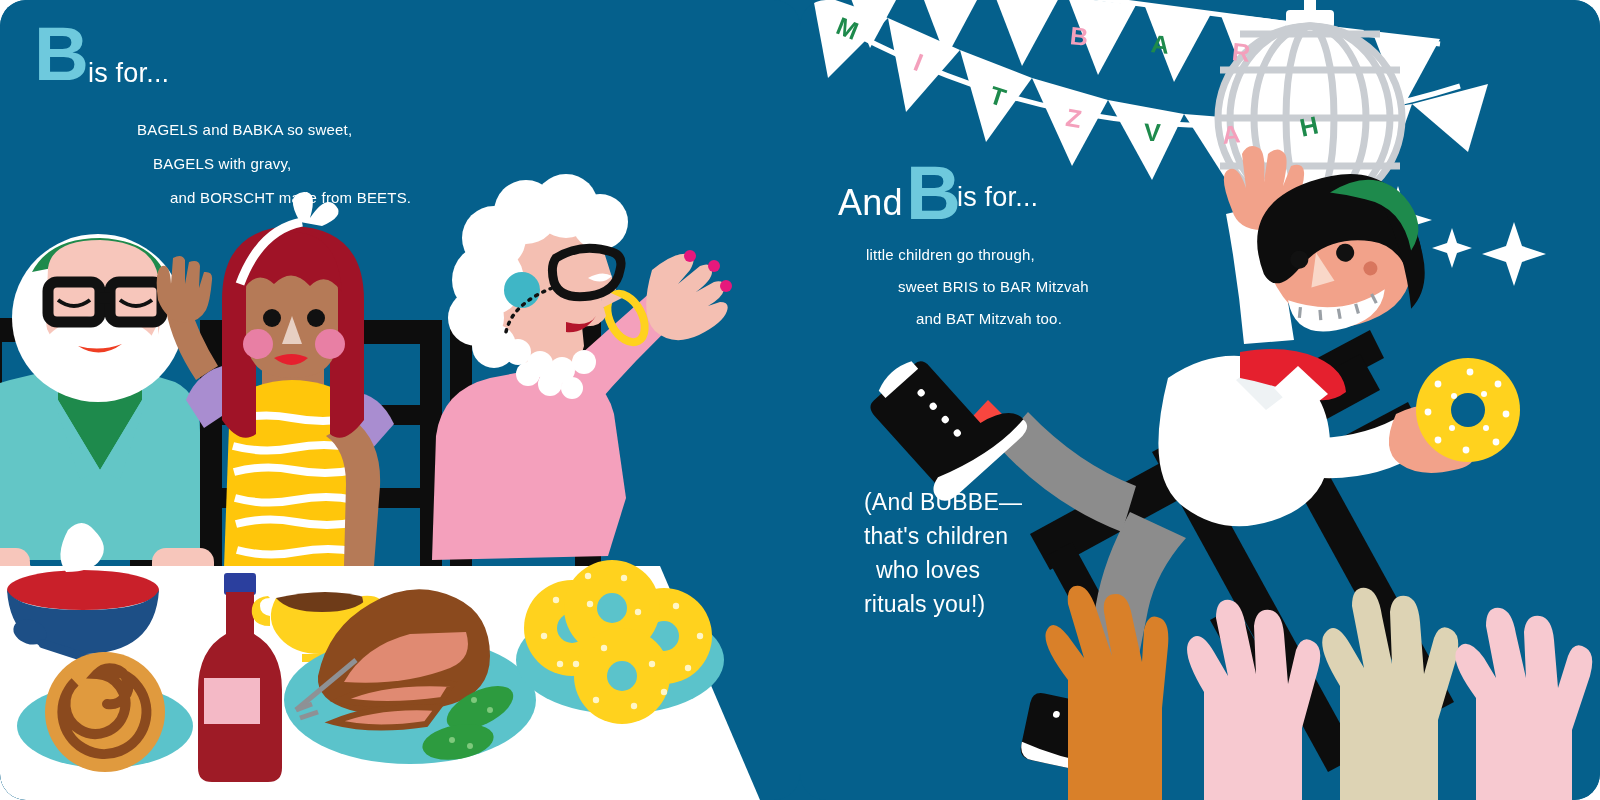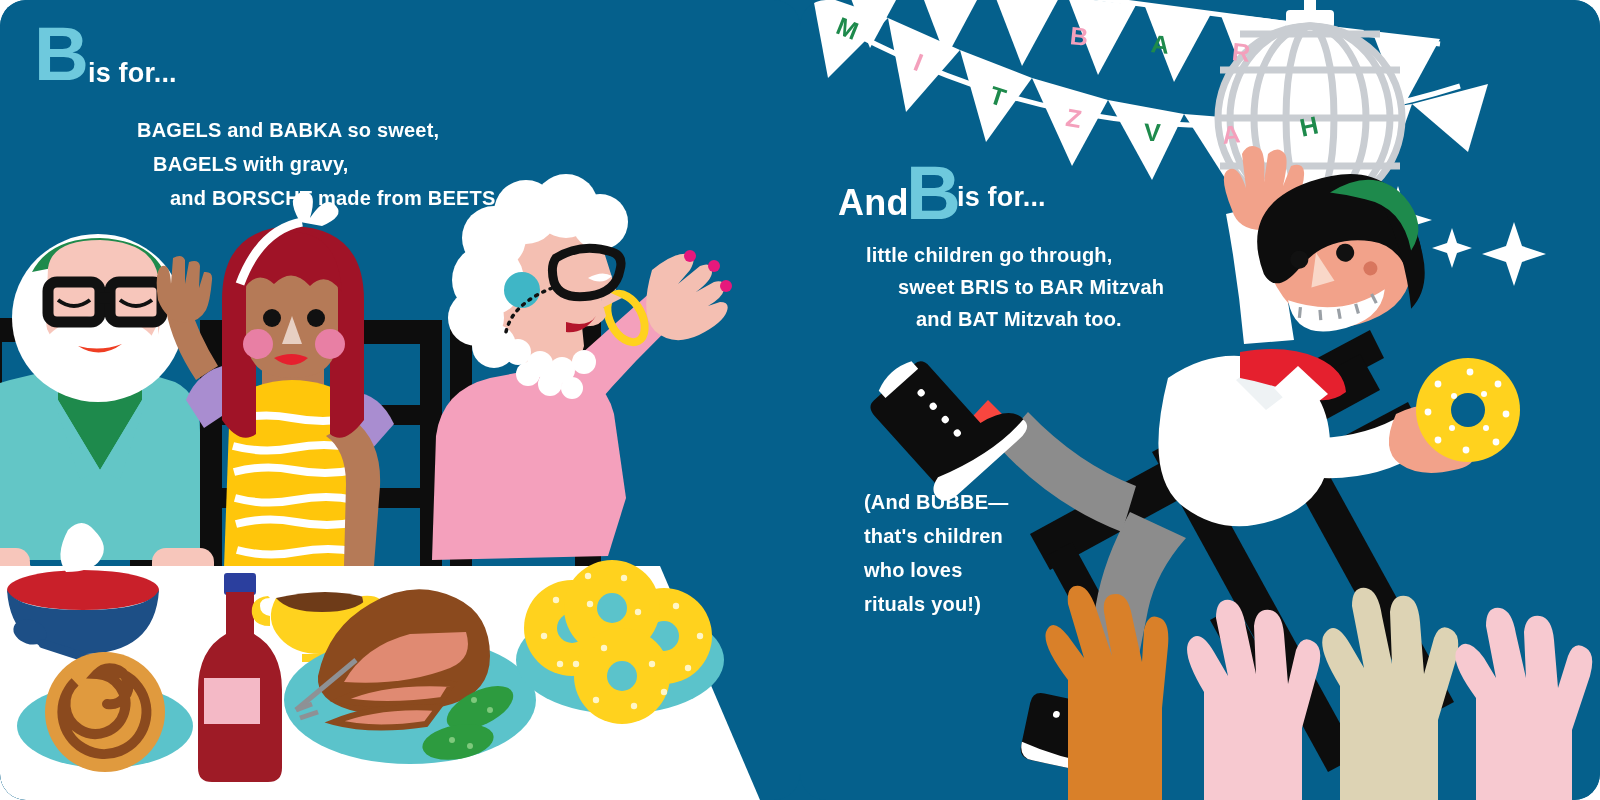--- a/index.html
+++ b/index.html
@@ -12,28 +12,28 @@
   .page{
     position:absolute;top:0;height:800px;width:800px;
     background:#05608c;overflow:hidden;
   }
   #page-left{left:0;border-radius:26px 0 0 26px;}
   #page-right{left:800px;border-radius:0 26px 26px 0;}
   svg.art{position:absolute;left:0;top:0;width:800px;height:800px;overflow:visible;}
 
   
   .txt{position:absolute;color:#ffffff;font-family:"Liberation Sans",sans-serif;
-       font-weight:bold;letter-spacing:.2px;white-space:pre;}
+       font-weight:normal;letter-spacing:.2px;white-space:pre;}
   .dropcap{
     position:absolute;color:#6ec9dd;font-family:"Liberation Sans",sans-serif;
     font-weight:bold;font-size:76px;line-height:1;letter-spacing:0;
   }
   .isfor{font-size:27px;}
-  .verse{font-size:20px;line-height:34px;}
-  .paren{font-size:20px;line-height:34px;}
+  .verse{font-size:15px;line-height:34px;}
+  .paren{font-size:23px;line-height:34px;}
   .andword{font-size:36px;}
 
   
   .pennant-letter{font-family:"Liberation Sans",sans-serif;font-weight:bold;font-size:25px;}
 </style>
 </head>
 <body>
 
 <div id="spread">
 
@@ -515,17 +515,17 @@
     <div class="txt andword" style="left:38px;top:182px;">And</div>
     <div class="dropcap" style="left:106px;top:155px;">B</div>
     <div class="txt isfor" style="left:157px;top:182px;">is for...</div>
 
     <div class="txt verse" style="left:66px;top:238px;">little children go through,</div>
     <div class="txt verse" style="left:98px;top:270px;">sweet BRIS to BAR Mitzvah</div>
     <div class="txt verse" style="left:116px;top:302px;">and BAT Mitzvah too.</div>
 
     <div class="txt paren" style="left:64px;top:485px;">(And BUBBE—</div>
     <div class="txt paren" style="left:64px;top:519px;">that's children</div>
-    <div class="txt paren" style="left:64px;top:553px;">who loves</div>
+    <div class="txt paren" style="left:76px;top:553px;">who loves</div>
     <div class="txt paren" style="left:64px;top:587px;">rituals you!)</div>
   </div>
 
 </div>
 
 </body></html>

